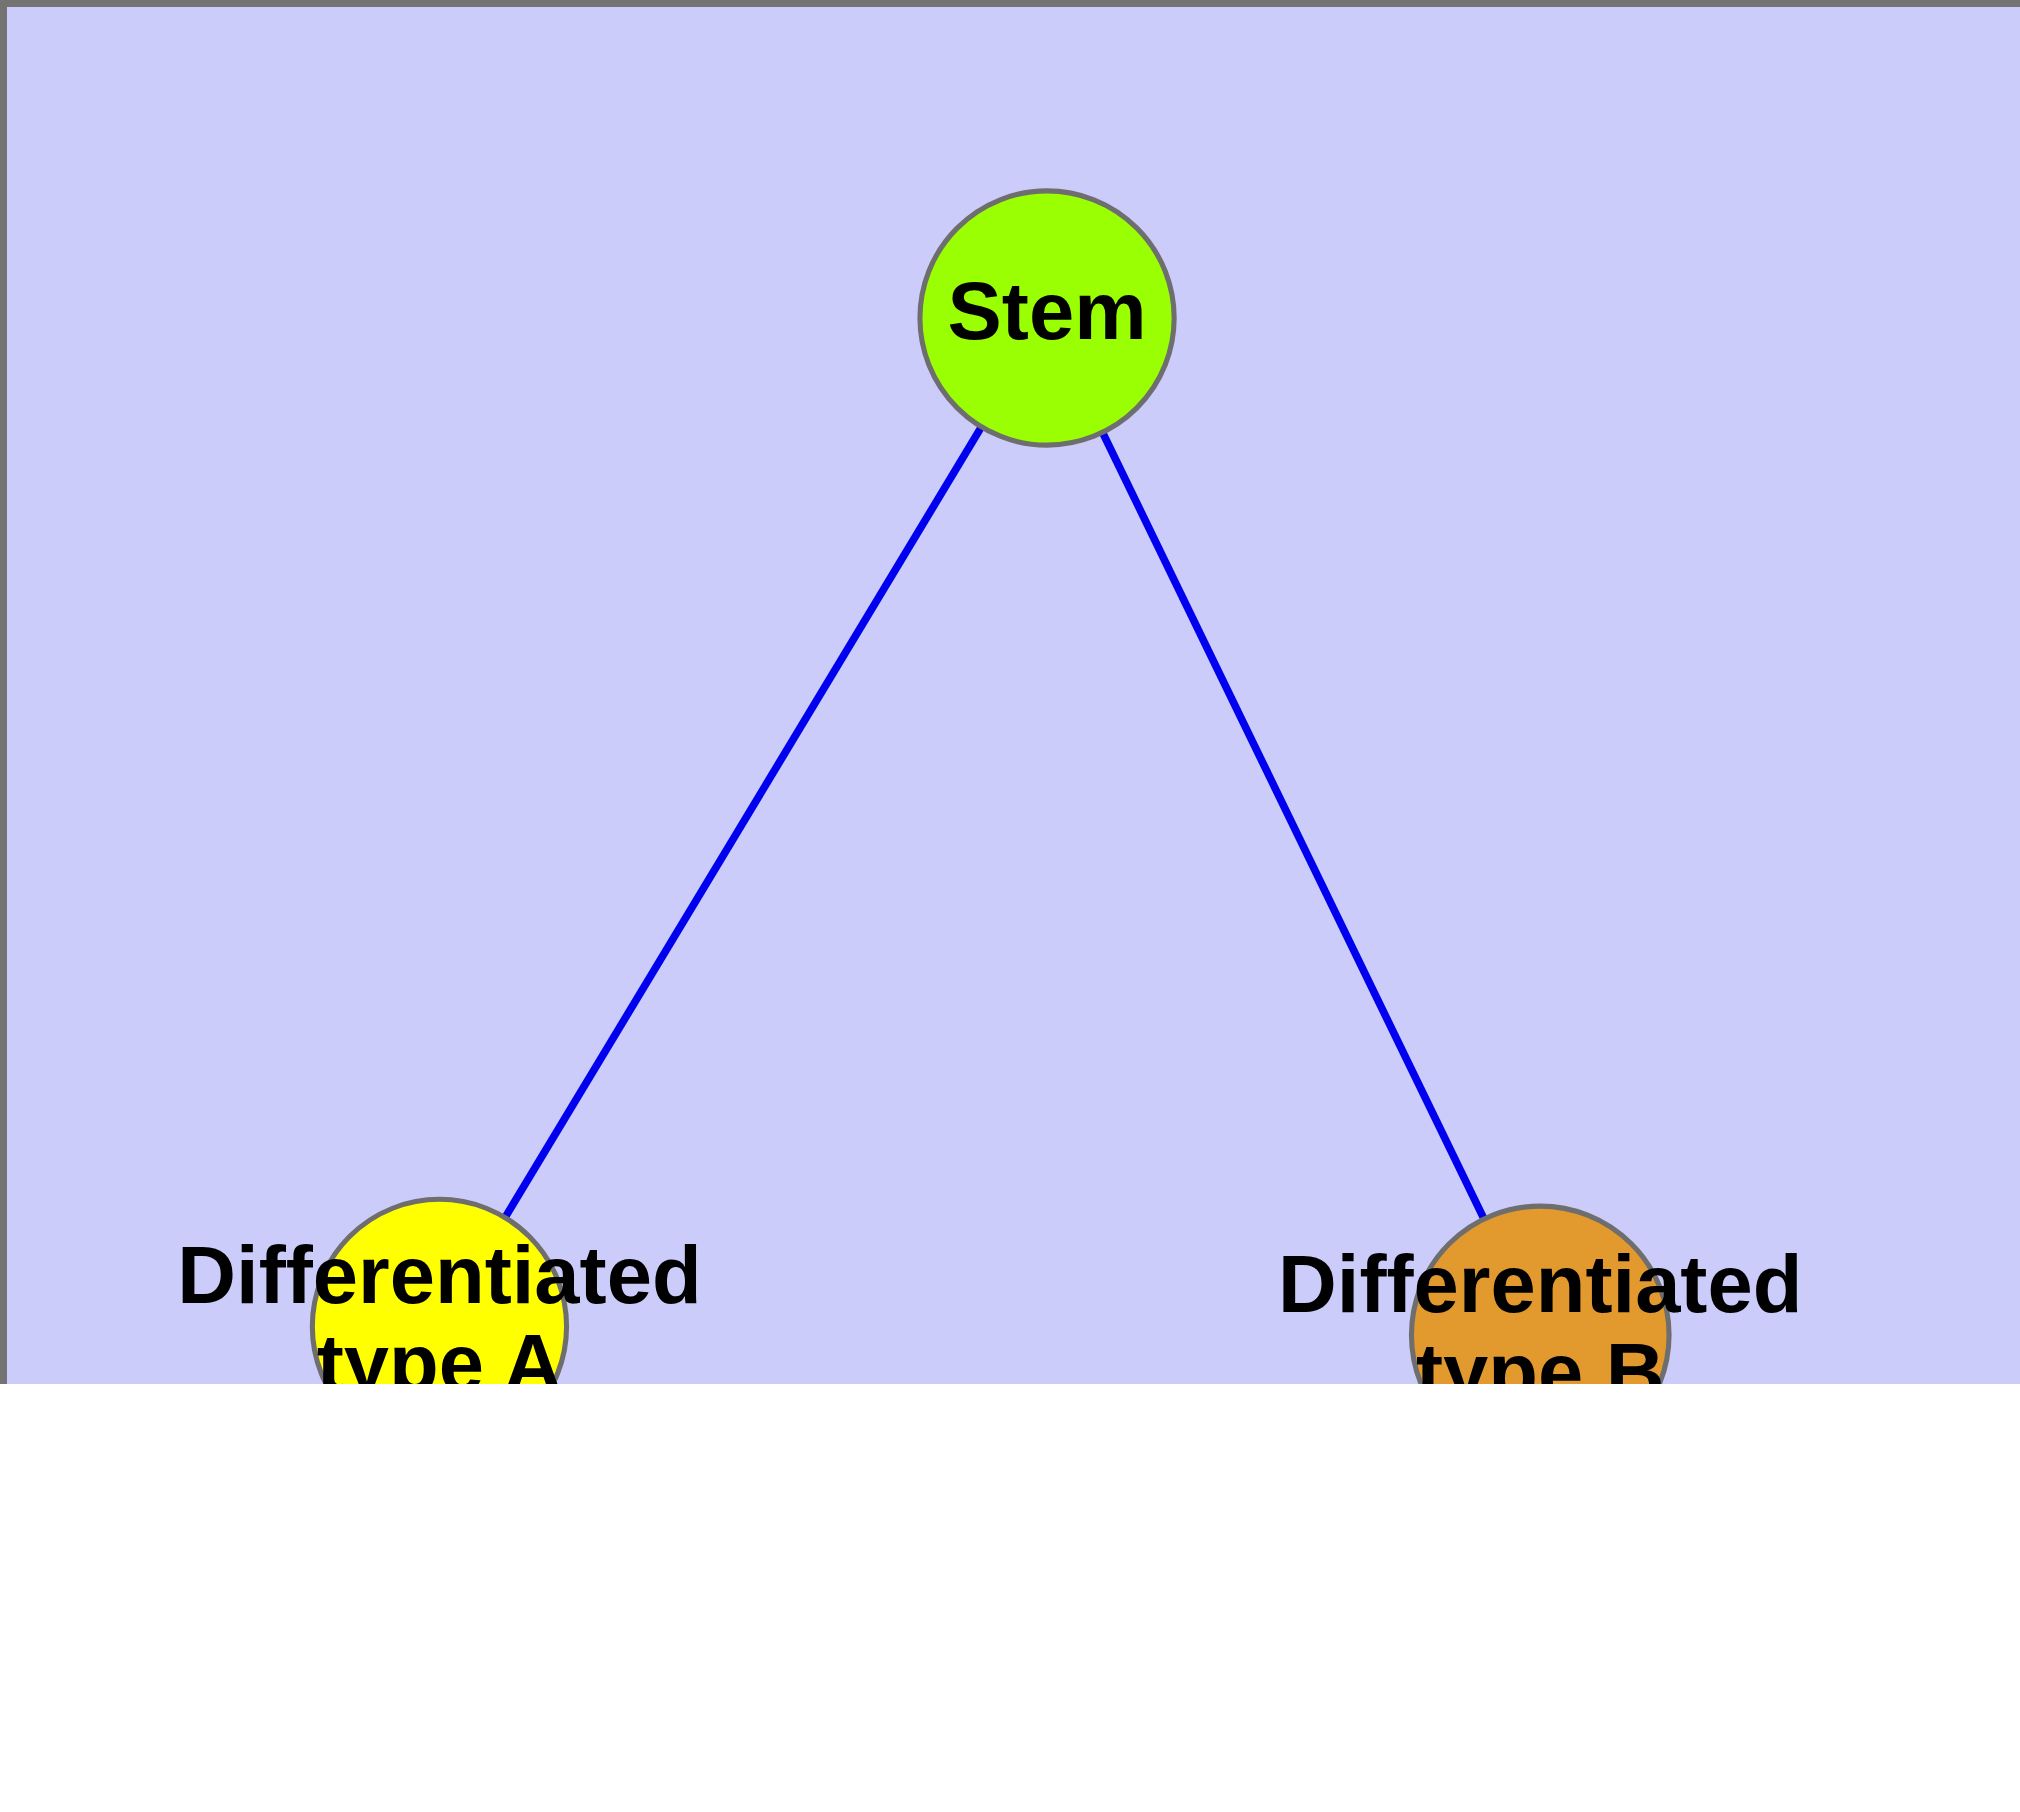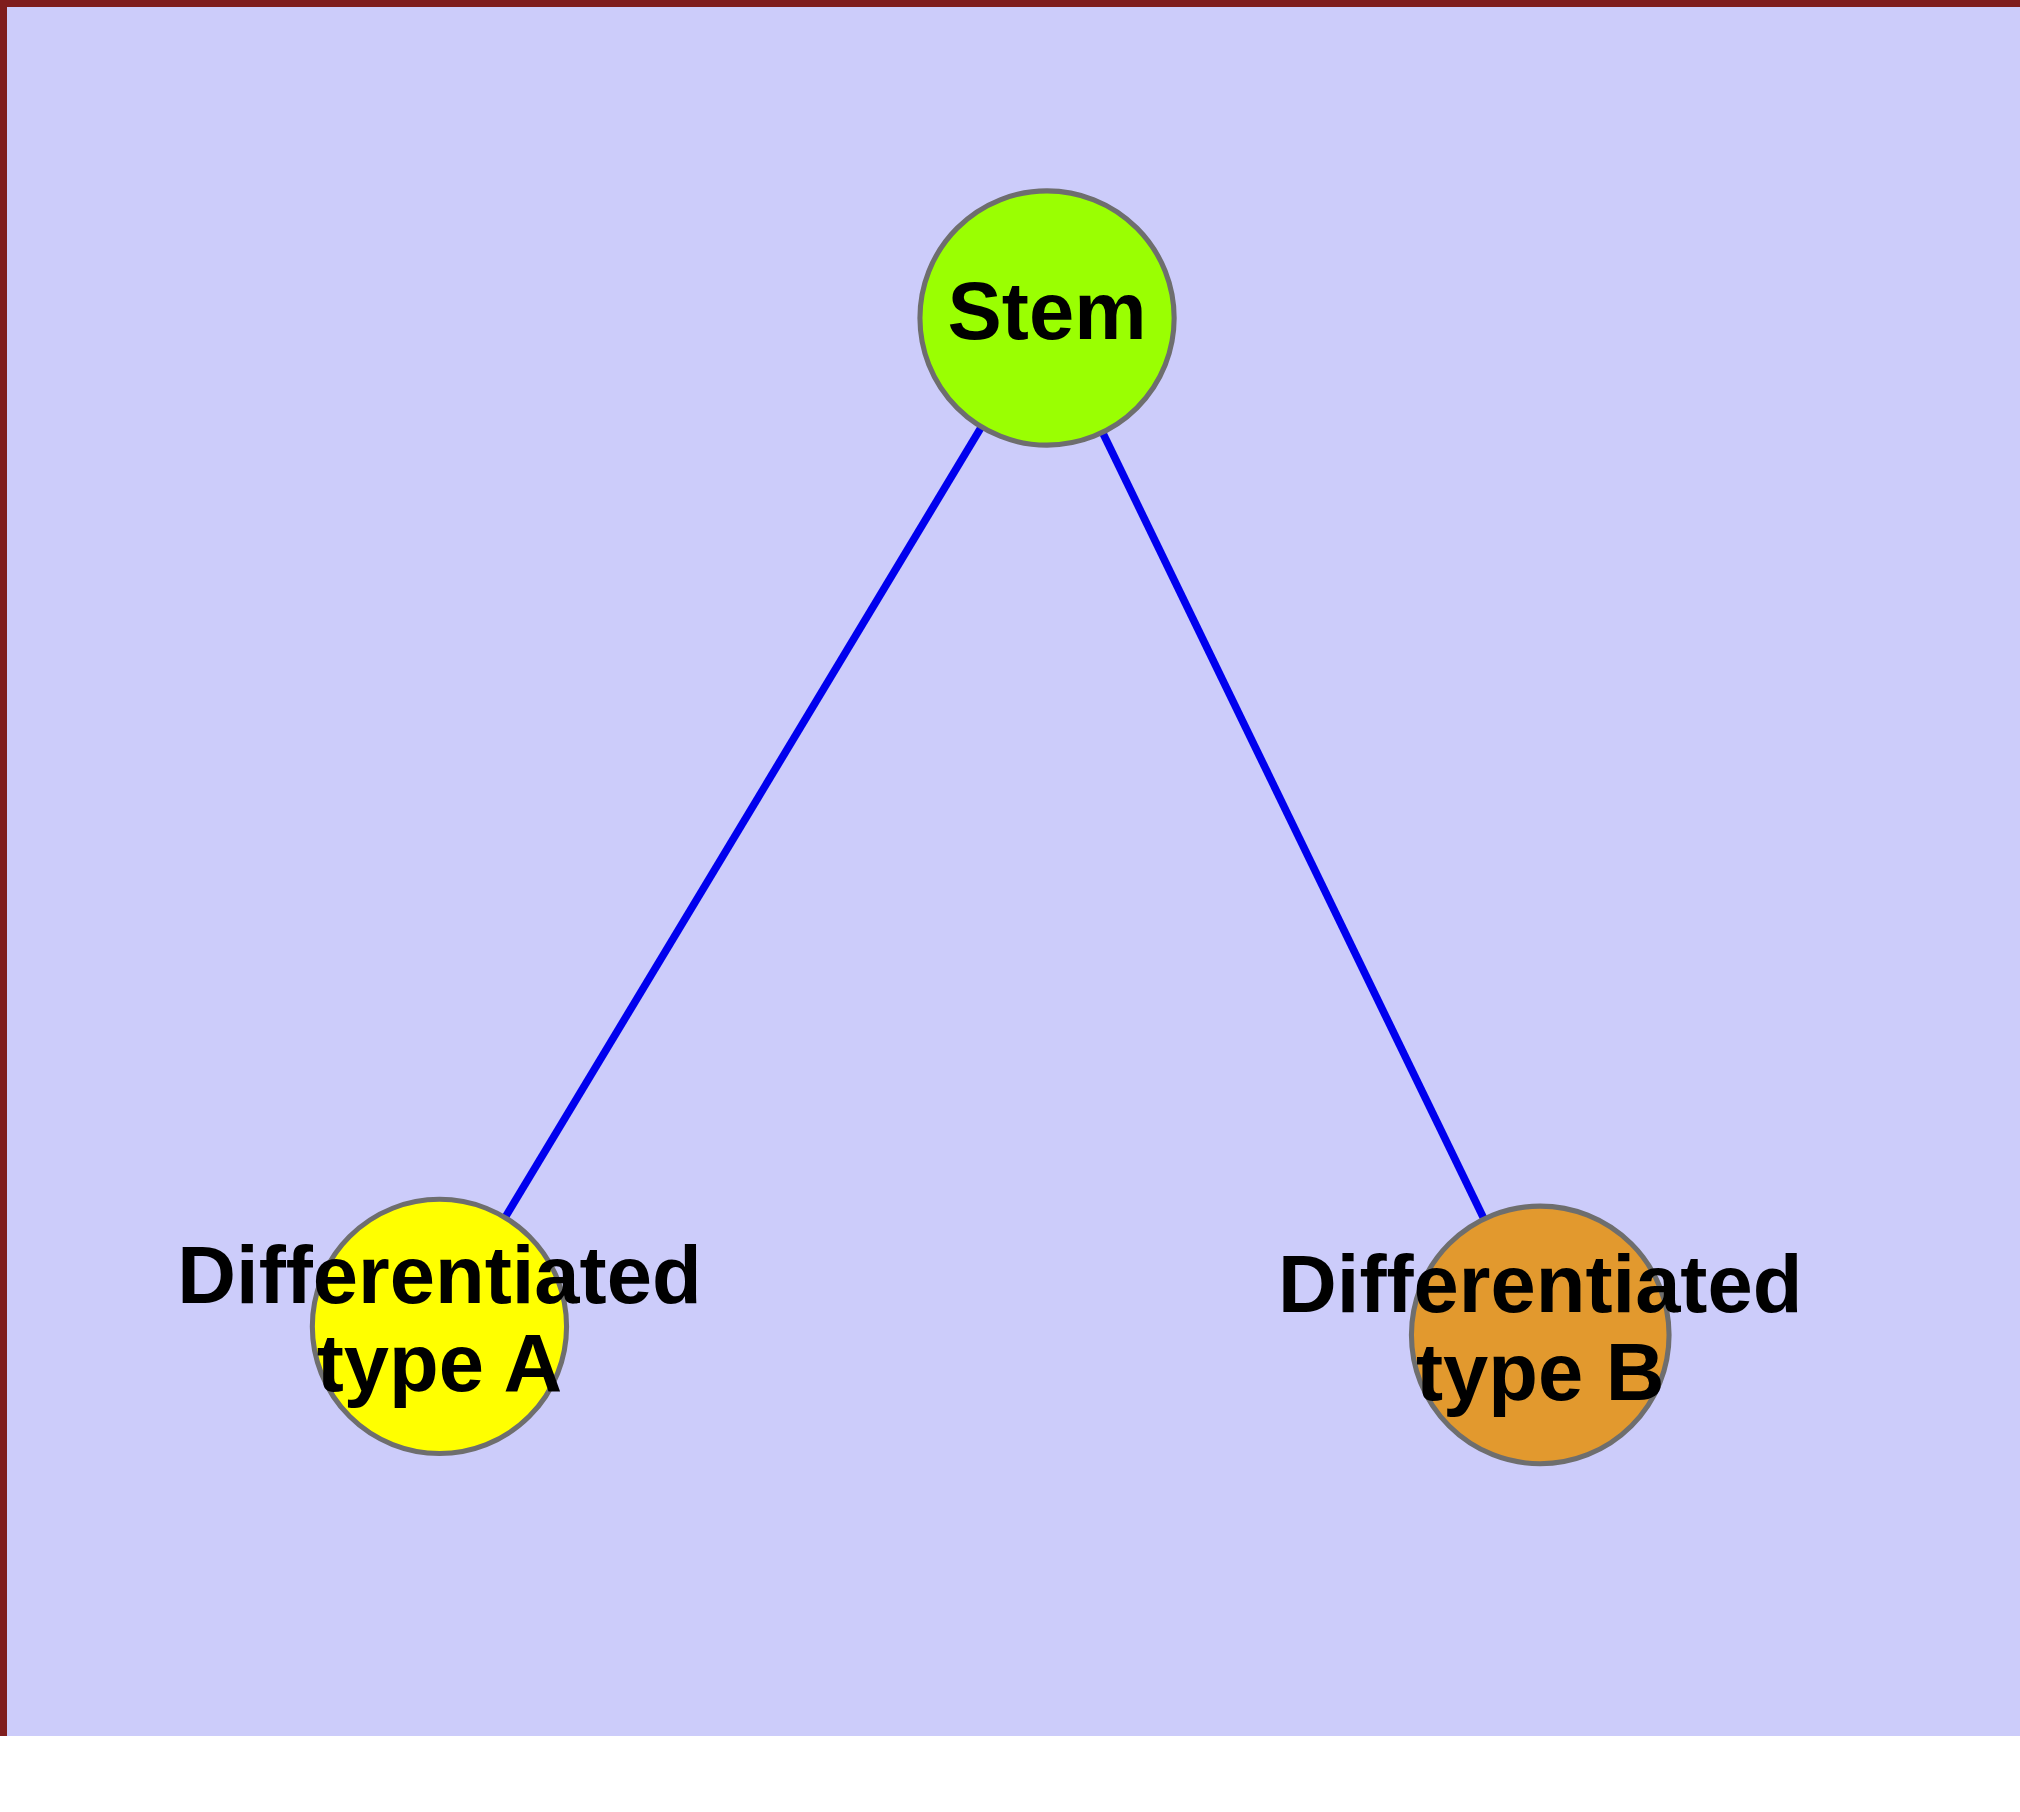--- a/index.html
+++ b/index.html
@@ -4,22 +4,22 @@
 <title>Cell differentiation graph</title>
 <style>
   html, body {
     margin: 0;
     padding: 0;
     background: #ffffff;
   }
   #stage {
     position: relative;
     width: 2021px;
-    height: 1736px;
-    background: #7f1d1d;
+    height: 1384px;
+    background: #737373;
     overflow: hidden;
     font-family: "Liberation Sans", "DejaVu Sans", sans-serif;
   }
   #canvas {
     position: absolute;
     left: 6.8px;
     top: 6.8px;
     width: 2014px;
     height: 1805px;
     background: #ccccfa;

